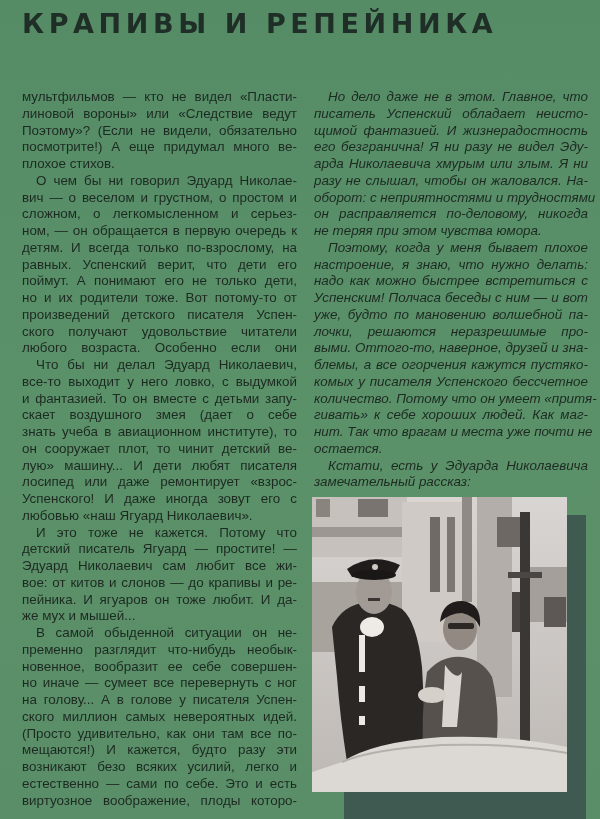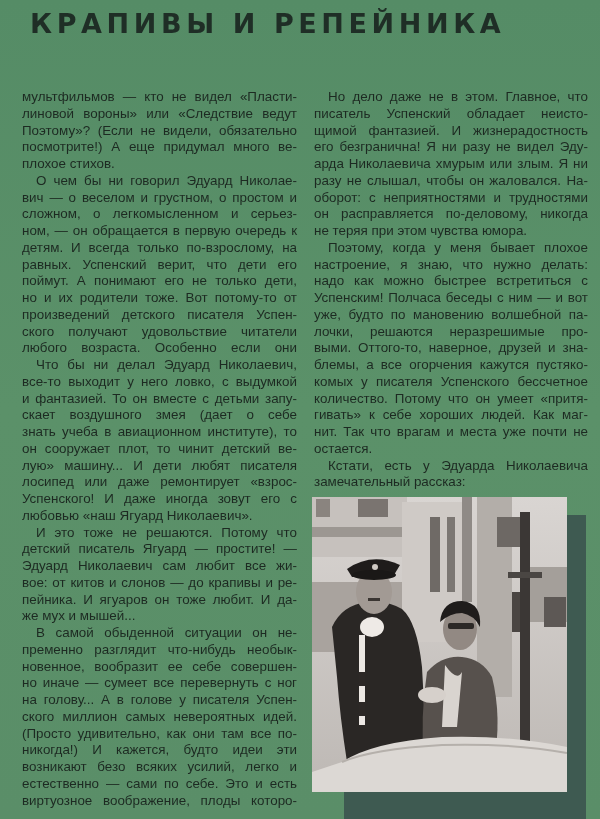--- a/index.html
+++ b/index.html
@@ -9,28 +9,28 @@
     font-family: "Liberation Sans", sans-serif;
   }
   .page {
     position: absolute; inset: 0;
     background: linear-gradient(180deg, #558c66 0%, #5b9169 50%, #5a8e68 100%);
   }
   .heading {
     position: absolute; left: 22px; top: 7px;
     font-family: "DejaVu Sans", sans-serif;
     font-weight: bold; font-size: 27px; letter-spacing: 4.6px;
-    color: #1f2e26; white-space: nowrap; line-height: 34px; margin-left: 8px;
+    color: #1f2e26; white-space: nowrap; line-height: 34px;
   }
   .col {
     position: absolute; top: 89px;
     font-size: 13.4px; line-height: 16.75px; color: #1d2a22;
   }
   .col-left { left: 22px; width: 275px; }
-  .col-right { left: 314px; width: 274px; }
+  .col-right { left: 314px; width: 274px; font-style: italic; }
   .line { display: block; white-space: nowrap; text-align: justify; text-align-last: justify; height: 16.75px; }
   .line.last { text-align-last: left; }
   .line.indent { padding-left: 14px; }
   .shadow-box {
     position: absolute; left: 344px; top: 515px; width: 242px; height: 304px;
     background: #3e5a51;
   }
   .photo {
     position: absolute; left: 312px; top: 497px; width: 255px; height: 295px;
     background: #e8e4e0; overflow: hidden;
@@ -63,34 +63,34 @@
       <span class="line indent">Что бы ни делал Эдуард Николаевич,</span>
       <span class="line">все-то выходит у него ловко, с выдумкой</span>
       <span class="line">и фантазией. То он вместе с детьми запу-</span>
       <span class="line">скает воздушного змея (дает о себе</span>
       <span class="line">знать учеба в авиационном институте), то</span>
       <span class="line">он сооружает плот, то чинит детский ве-</span>
       <span class="line">лую» машину... И дети любят писателя</span>
       <span class="line">лосипед или даже ремонтирует «взрос-</span>
       <span class="line">Успенского! И даже иногда зовут его с</span>
       <span class="line last">любовью «наш Ягуард Николаевич».</span>
-      <span class="line indent">И это тоже не решаются. Потому что</span>
+      <span class="line indent">И это тоже не кажется. Потому что</span>
       <span class="line">детский писатель Ягуард — простите! —</span>
       <span class="line">Эдуард Николаевич сам любит все жи-</span>
       <span class="line">вое: от китов и слонов — до крапивы и ре-</span>
       <span class="line">пейника. И ягуаров он тоже любит. И да-</span>
       <span class="line last">же мух и мышей...</span>
       <span class="line indent">В самой обыденной ситуации он не-</span>
       <span class="line">пременно разглядит что-нибудь необык-</span>
       <span class="line">новенное, вообразит ее себе совершен-</span>
       <span class="line">но иначе — сумеет все перевернуть с ног</span>
       <span class="line">на голову... А в голове у писателя Успен-</span>
       <span class="line">ского миллион самых невероятных идей.</span>
       <span class="line">(Просто удивительно, как они там все по-</span>
-      <span class="line">никогда!) И кажется, будто идеи эти</span>
+      <span class="line">мещаются!) И кажется, будто разу эти</span>
       <span class="line">возникают безо всяких усилий, легко и</span>
       <span class="line">естественно — сами по себе. Это и есть</span>
       <span class="line">виртуозное воображение, плоды которо-</span>
     </div>
   <div class="col col-right" id="col-right">
       <span class="line indent">Но дело даже не в этом. Главное, что</span>
       <span class="line">писатель Успенский обладает неисто-</span>
       <span class="line">щимой фантазией. И жизнерадостность</span>
       <span class="line">его безгранична! Я ни разу не видел Эду-</span>
       <span class="line">арда Николаевича хмурым или злым. Я ни</span>

